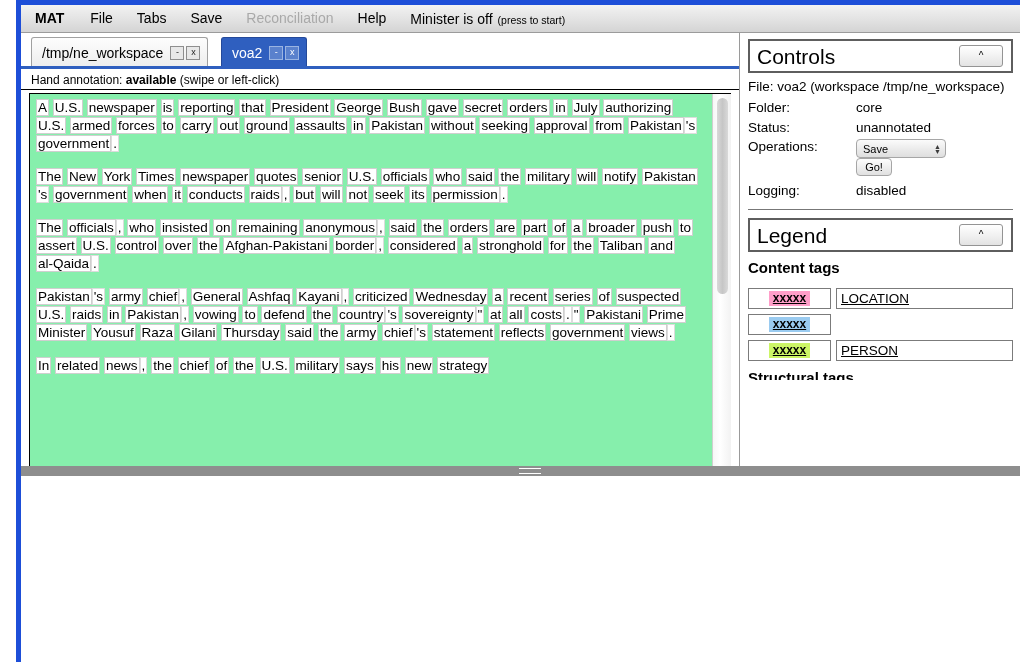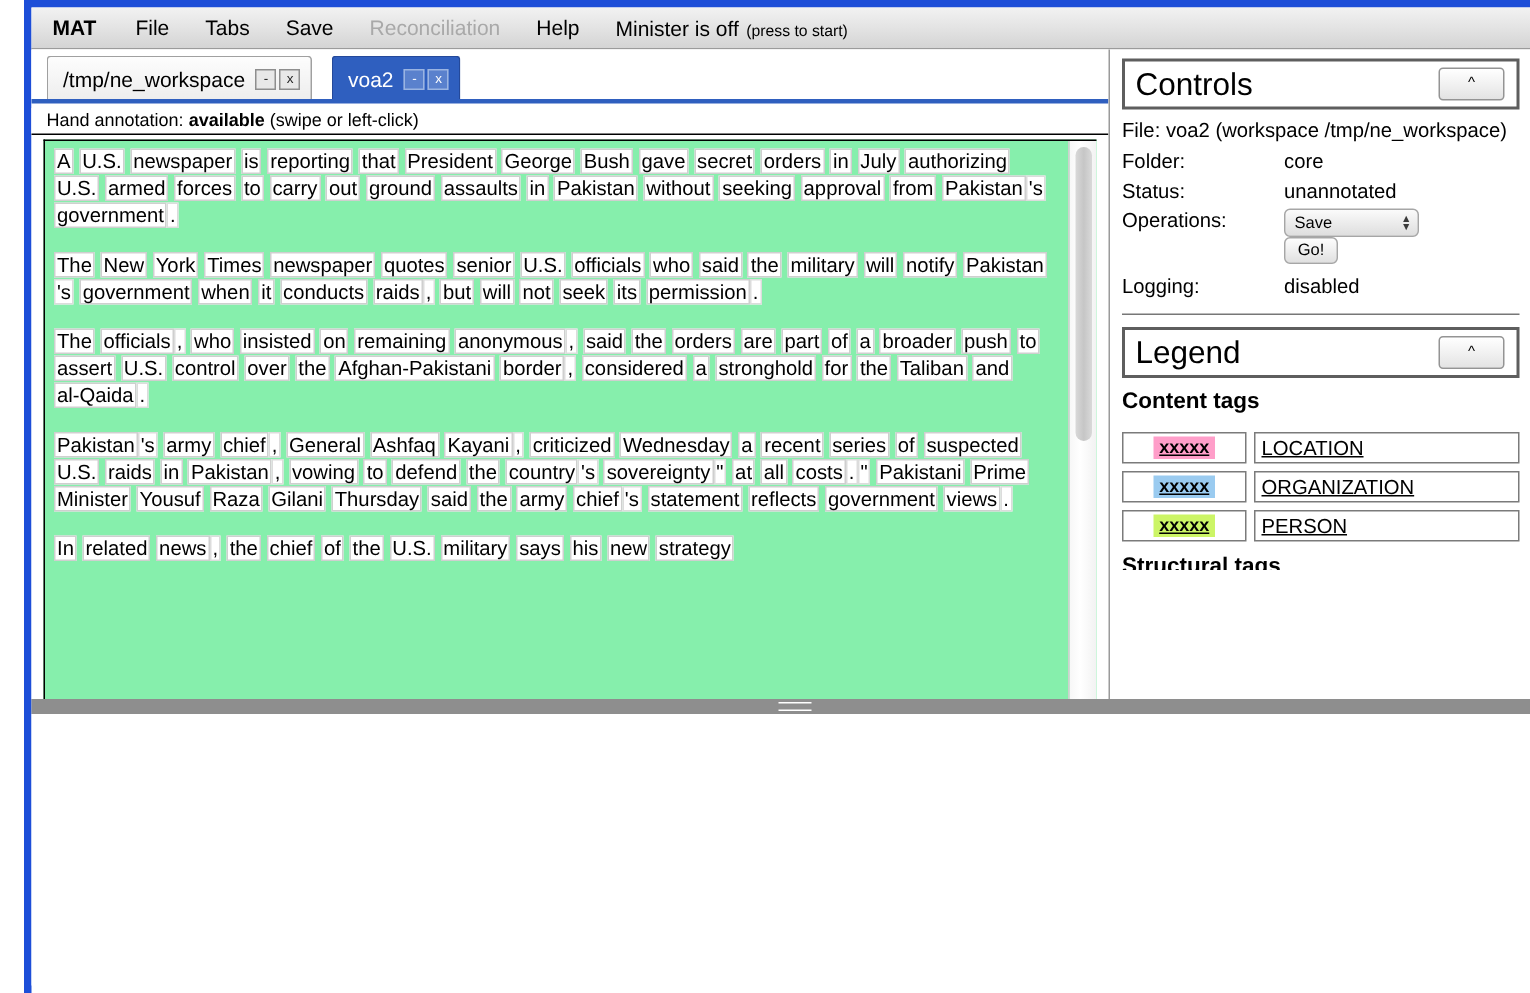--- a/index.html
+++ b/index.html
@@ -519,21 +519,20 @@
           <div class="legend-row">
             <div class="swatch-cell">
               <span class="swatch" style="background: rgb(255, 158, 201);">xxxxx</span>
             </div>
             <div class="legend-name">LOCATION</div>
           </div>
           <div class="legend-row">
             <div class="swatch-cell">
               <span class="swatch" style="background: rgb(154, 203, 240);">xxxxx</span>
             </div>
-            <div class="legend-name">ORGANIZATION</div>
           </div>
           <div class="legend-row">
             <div class="swatch-cell">
               <span class="swatch" style="background: rgb(204, 245, 102);">xxxxx</span>
             </div>
             <div class="legend-name">PERSON</div>
           </div>
         </div>
 
       <div class="legend-clip">Structural tags</div>

